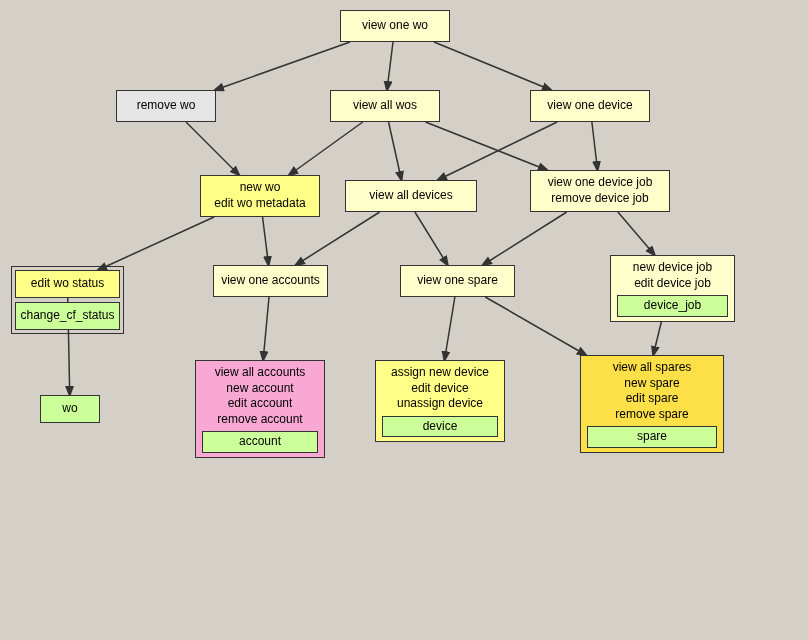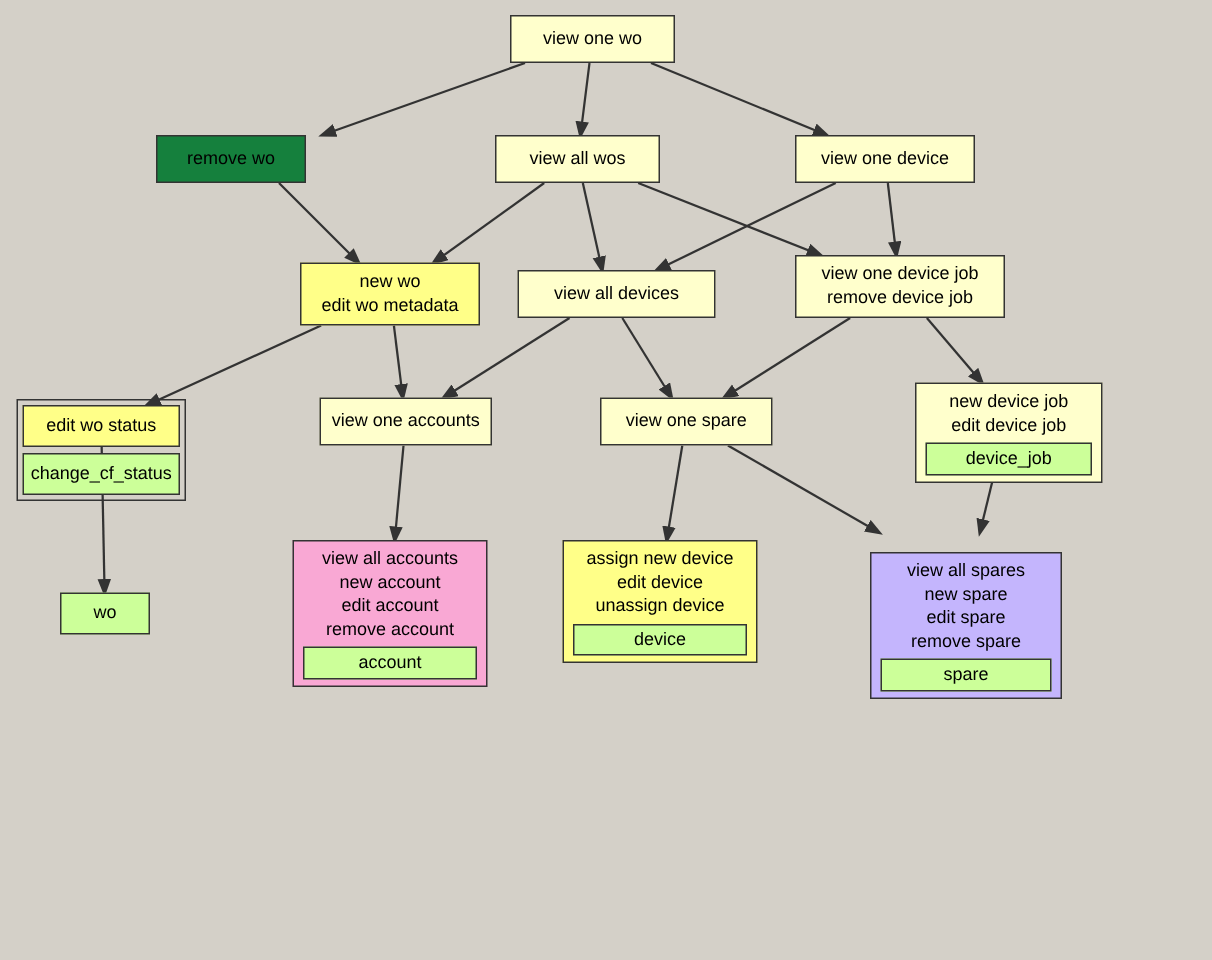--- a/index.html
+++ b/index.html
@@ -73,21 +73,21 @@
       <line x1="617.9117647058823" y1="212" x2="654.5882352941177" y2="255" stroke="#333" stroke-width="1.5" marker-end="url(#arrow)"></line>
       <line x1="67.78" y1="298" x2="69.72" y2="395" stroke="#333" stroke-width="1.5" marker-end="url(#arrow)"></line>
       <line x1="269.0132743362832" y1="297" x2="263.1592920353982" y2="360" stroke="#333" stroke-width="1.5" marker-end="url(#arrow)"></line>
       <line x1="454.87089201877933" y1="297" x2="444.518779342723" y2="360" stroke="#333" stroke-width="1.5" marker-end="url(#arrow)"></line>
       <line x1="485.27777777777777" y1="297" x2="585.9722222222222" y2="355" stroke="#333" stroke-width="1.5" marker-end="url(#arrow)"></line>
       <line x1="667.3893805309734" y1="297" x2="653.2743362831858" y2="355" stroke="#333" stroke-width="1.5" marker-end="url(#arrow)"></line>
     </svg>
 <div class="node" style="left: 340px; top: 10px; width: 110px; min-height: 32px; background: rgb(255, 255, 204);">
       <span style="white-space: pre;">view one wo</span>
     </div>
-    <div class="node" style="left: 104px; top: 90px; width: 100px; min-height: 32px; background: #15803d;">
+    <div class="node" style="left: 116px; top: 90px; width: 100px; min-height: 32px; background: #e5e5e5;">
       <span style="white-space: pre;">remove wo</span>
     </div>
     <div class="node" style="left: 330px; top: 90px; width: 110px; min-height: 32px; background: rgb(255, 255, 204);">
       <span style="white-space: pre;">view all wos</span>
     </div>
     <div class="node" style="left: 530px; top: 90px; width: 120px; min-height: 32px; background: rgb(255, 255, 204);">
       <span style="white-space: pre;">view one device</span>
     </div>
     <div class="node" style="left: 200px; top: 175px; width: 120px; min-height: 42px; background: rgb(255, 255, 136); justify-content: center;">
       <span style="white-space: pre;">new wo
@@ -126,21 +126,21 @@
 edit account
 remove account</span>
       <div class="inner-box">account</div>
     </div>
     <div class="node" style="left: 375px; top: 360px; width: 130px; min-height: 55px; background: rgb(255, 255, 136);">
       <span style="white-space: pre;">assign new device
 edit device
 unassign device</span>
       <div class="inner-box">device</div>
     </div>
-    <div class="node" style="left: 580px; top: 368px; width: 128px; min-height: 68px; background: #c4b5fd;">
+    <div class="node" style="left: 580px; top: 355px; width: 144px; min-height: 68px; background: #fde047;">
       <span style="white-space: pre;">view all spares
 new spare
 edit spare
 remove spare</span>
       <div class="inner-box">spare</div>
     </div>
     <div style="position: absolute; left: 11px; top: 266px; width: 113px; height: 68px; border: 1.5px solid rgb(51, 51, 51);"></div>
   </div>
 
 </body></html>

